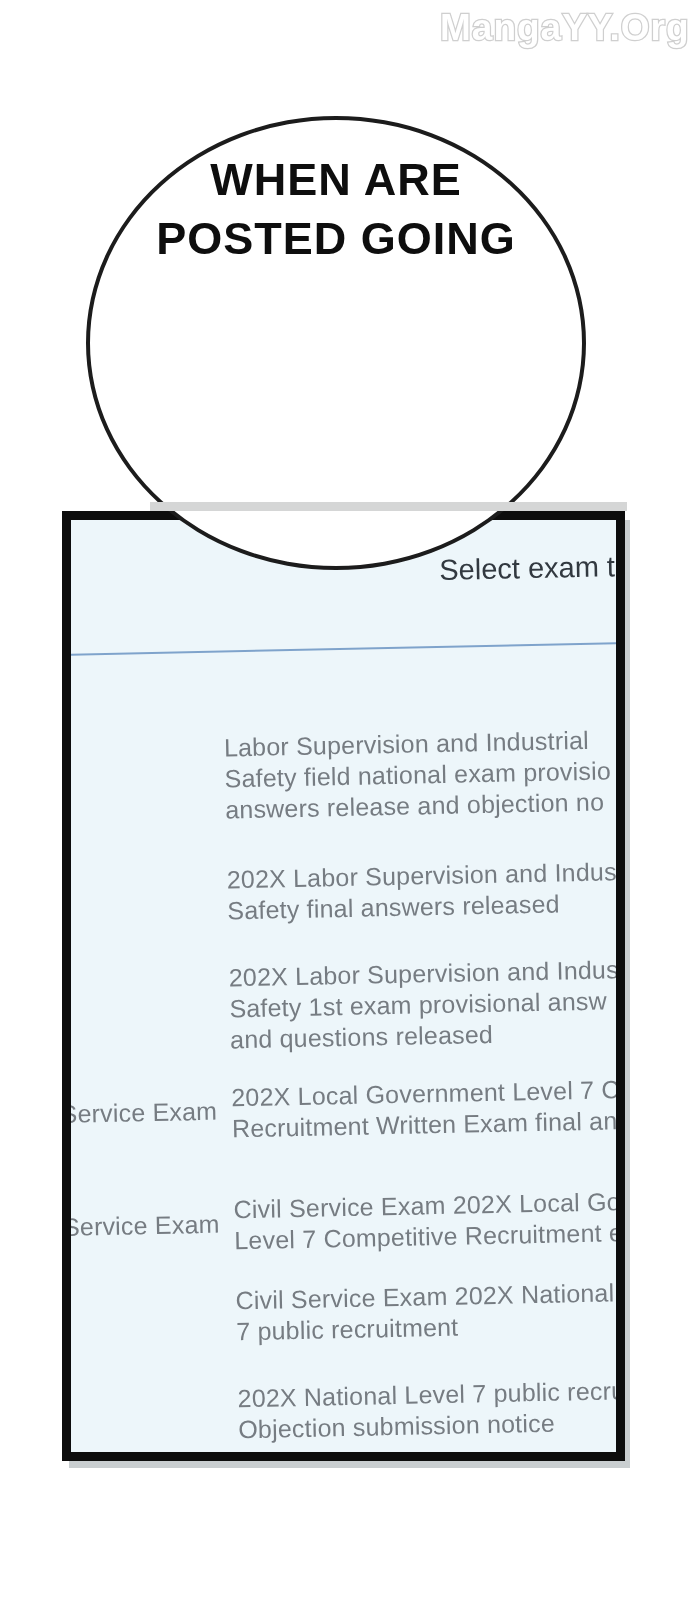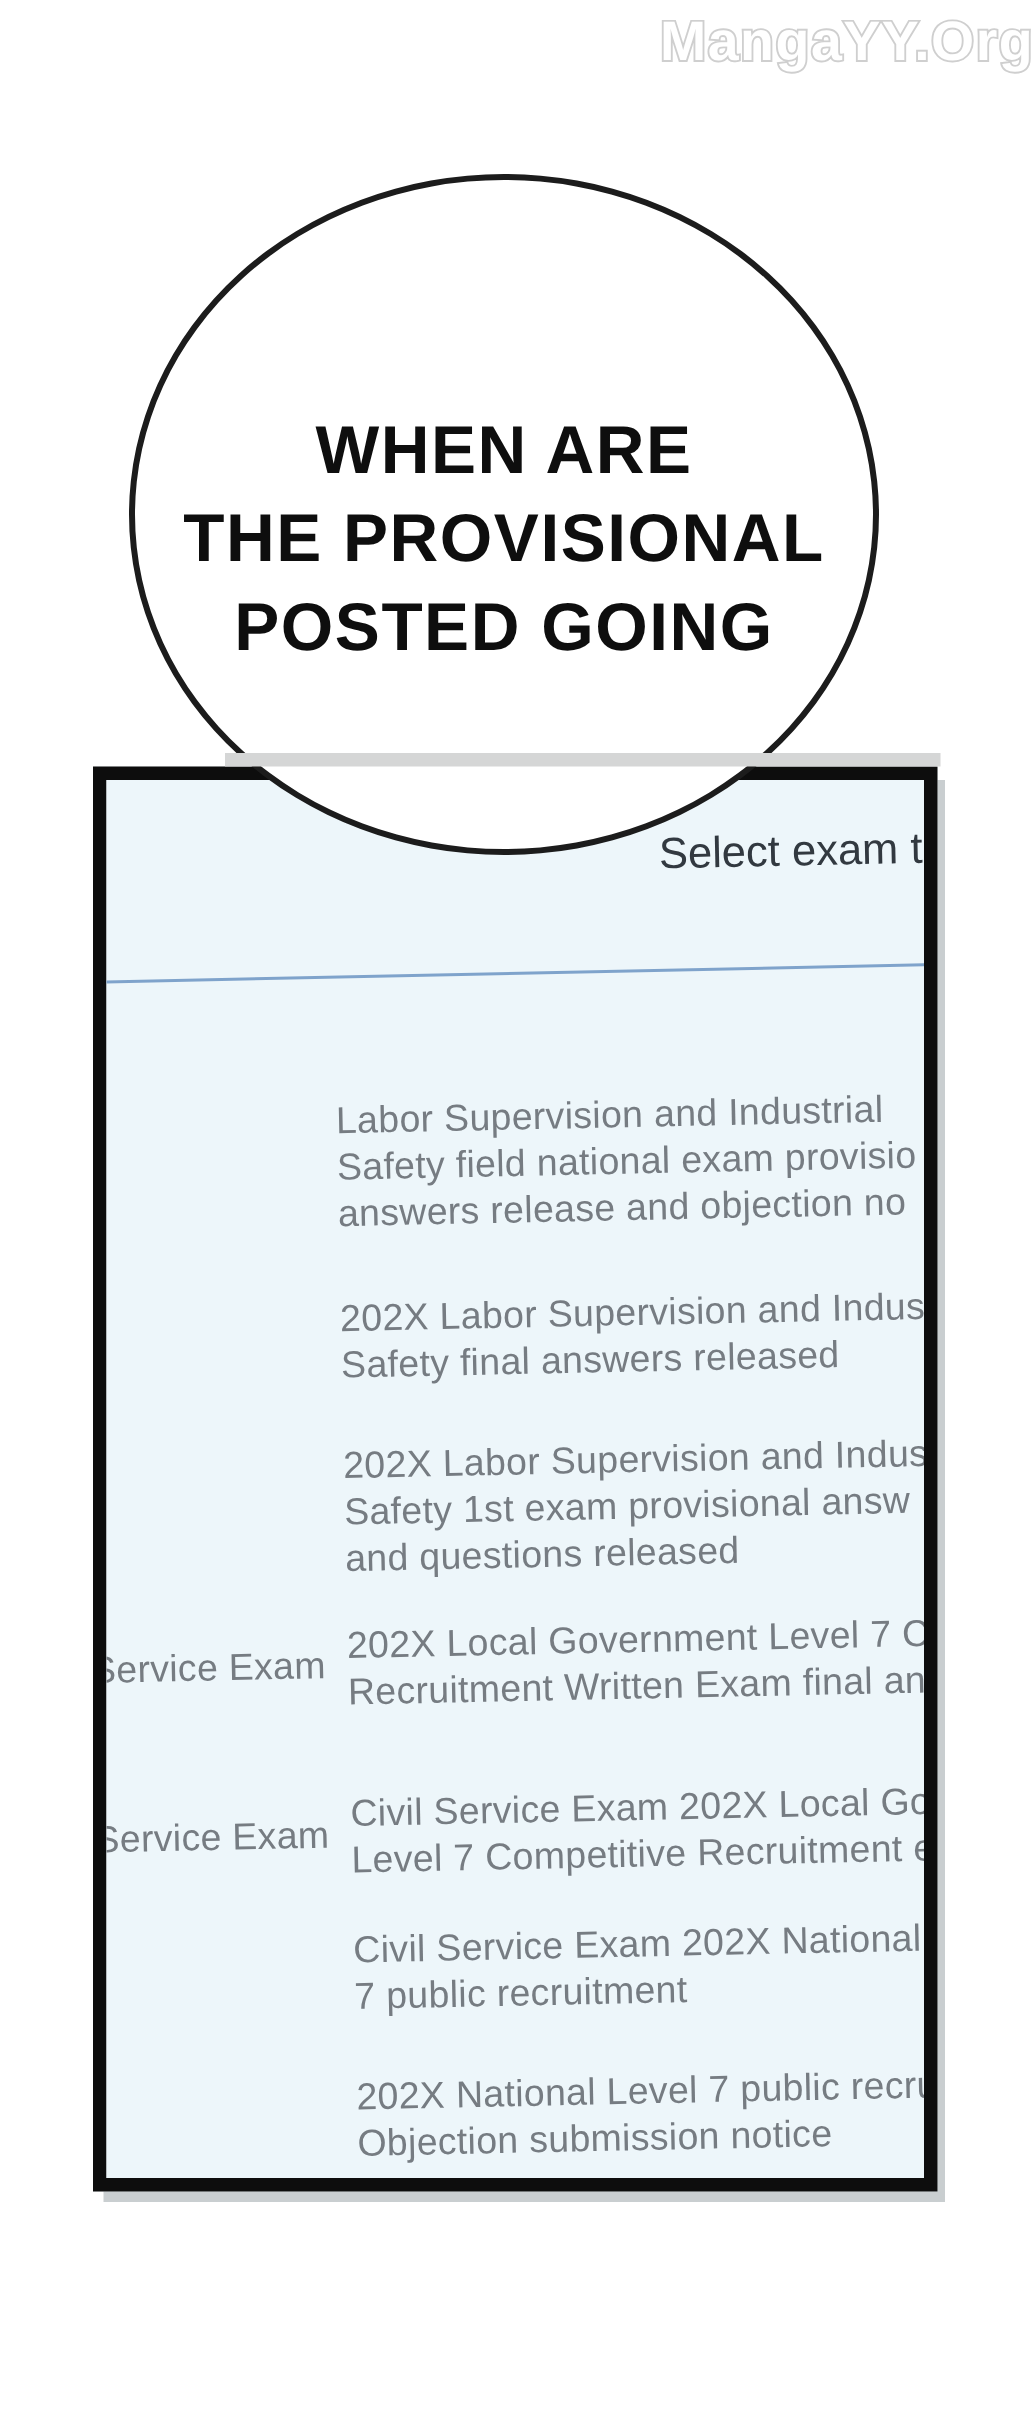--- a/index.html
+++ b/index.html
@@ -9,21 +9,21 @@
     font-family:"Liberation Sans", sans-serif;
   }
 
   
   .watermark{position:absolute;left:436px;top:0px;width:254px;height:56px;}
 
   
   .bubble{
     position:absolute;left:86px;top:116px;width:492px;height:446px;
     background:#ffffff;border:4px solid #1c1c1c;border-radius:50%;
-    z-index:3;display:flex;align-items:center;justify-content:center;text-align:center;
+    z-index:3;display:flex;align-items:flex-start;justify-content:center;text-align:center;
   }
   .bubble-text{
     margin-top:30px;
     font-size:45px;line-height:59px;font-weight:700;letter-spacing:1px;
     color:#0e0e0e;white-space:nowrap;
   }
 
   
   .panel{
     position:absolute;left:62px;top:511px;width:545px;height:932px;
@@ -68,21 +68,20 @@
 
 <div class="watermark">
   <svg width="254" height="56" viewBox="0 0 254 56">
     <text x="4" y="40" font-family="Liberation Sans, sans-serif" font-weight="bold" font-size="37" letter-spacing="1" fill="#ffffff" stroke="#cfcfcf" stroke-width="2.5" paint-order="stroke">MangaYY.Org</text>
   </svg>
 </div>
 
 <div class="bubble">
   <div class="bubble-text">
     <div>WHEN ARE</div>
-    <div>THE PROVISIONAL</div>
     <div>POSTED GOING</div>
   </div>
 </div>
 
 <div class="panel">
   <div class="screen">
     <div class="content">
 
       <div class="header-title">Select exam t</div>
 

